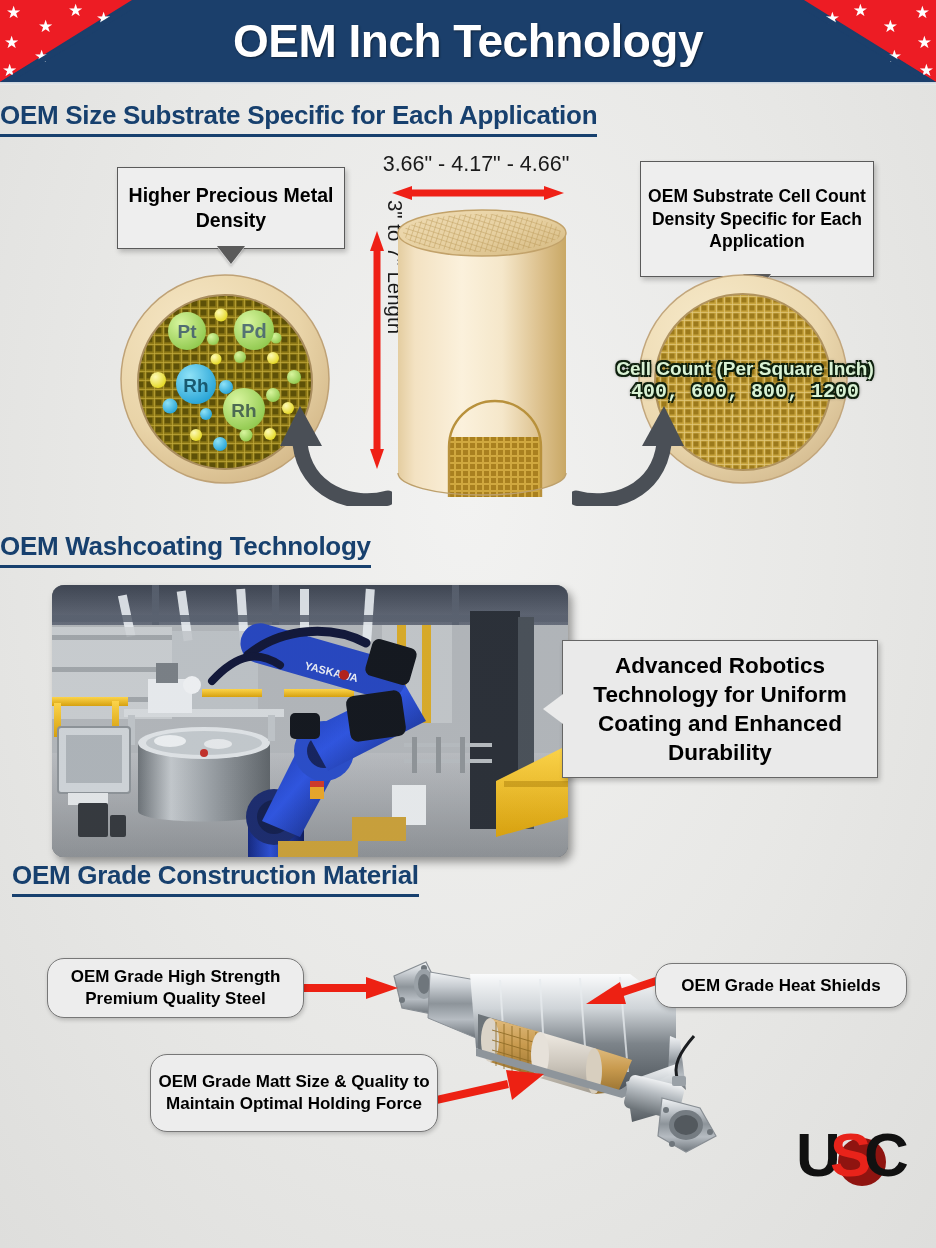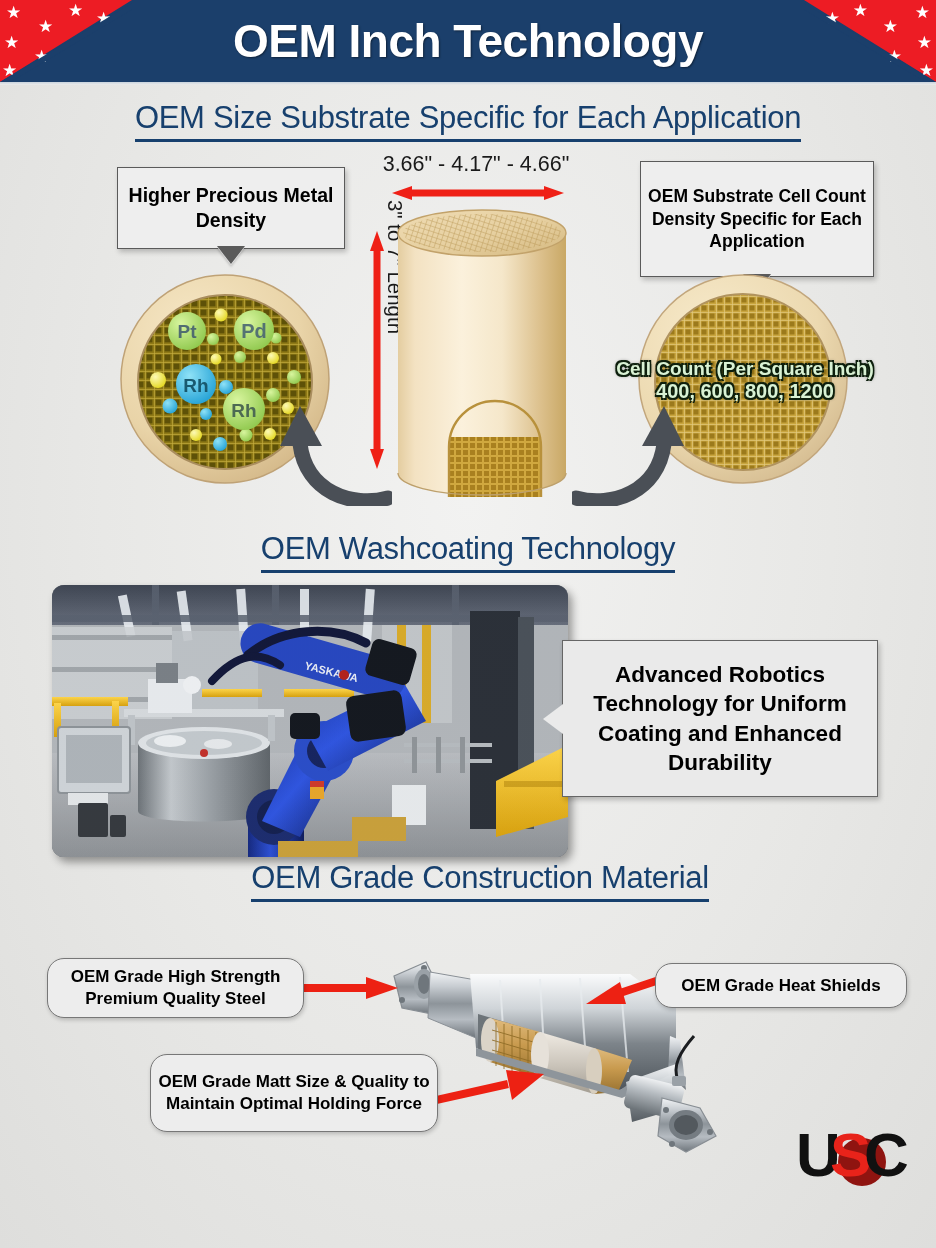--- a/index.html
+++ b/index.html
@@ -45,22 +45,22 @@
   .star{
     position:absolute; color:#fff; font-size:17px; line-height:1;
   }
   .header-bottom-line{
     position:absolute; left:0; top:82px; width:936px; height:3px;
     background:linear-gradient(#c9d3dd,#ececeb);
   }
 
   
   .sec-title{
-    position:absolute; width:100%; text-align:center;
-    color:#17406e; font-weight:normal; font-size:31px;
+    position:absolute; width:100%; text-align:left;
+    color:#17406e; font-weight:bold; font-size:26px;
     letter-spacing:-0.3px;
   }
   .sec-title span{
     display:inline-block; padding-bottom:3px;
     border-bottom:3.5px solid #17406e;
   }
   #t1{ top:100px; }
   #t2{ top:531px; }
   #t3{ top:860px;margin-left:12px; }
 
@@ -86,21 +86,21 @@
     width:0; height:0;
     border-left:14.5px solid transparent;
     border-right:14.5px solid transparent;
     border-top:18.6px solid #5a5a5a;
     z-index:-1;
   }
   #cl-left{ left:117px; top:167px; width:228px; height:82px; font-size:19.5px; }
   #cl-right{ left:640px; top:161px; width:234px; height:116px; font-size:17.5px; }
 
   #cl-robot{
-    position:absolute; left:562px; top:640px; width:316px; height:157px;
+    position:absolute; left:562px; top:640px; width:316px; height:138px;
     background:#eaeaea; border:1.6px solid #666;
     box-shadow:2px 3px 5px rgba(0,0,0,.22);
     display:flex; align-items:center; justify-content:center;
     text-align:center; font-weight:bold; font-size:22.5px; line-height:1.3;
     color:#000;
   }
   #cl-robot .tail-l{
     position:absolute; left:-20px; top:50%; margin-top:-15px;
     width:0;height:0;
     border-top:15px solid transparent;
@@ -154,21 +154,21 @@
   #circle-right{ position:absolute; left:636px; top:272px; width:215px; height:215px; }
   #cellcount-text{
     position:absolute; left:600px; top:358px; width:290px; text-align:center;
     font-weight:bold; font-size:19px; color:#d9f2d4; line-height:1.18;
     text-shadow:
       -1.6px -1.6px 0 #0d1f0d, 1.6px -1.6px 0 #0d1f0d,
       -1.6px 1.6px 0 #0d1f0d, 1.6px 1.6px 0 #0d1f0d,
       0 0 4px #000;
     pointer-events:none;
   }
-  #cellcount-text .l2{ font-size:20px; }
+  #cellcount-text .l2{ font-size:20px;font-family:Liberation Mono, monospace; }
 
   
   #curve-left{ position:absolute; left:272px; top:400px; width:120px; height:106px; }
   #curve-right{ position:absolute; left:572px; top:400px; width:120px; height:106px; }
 
   
   #robot-photo{
     position:absolute; left:52px; top:585px; width:516px; height:272px;
     border-radius:12px; overflow:hidden;
     box-shadow:4px 5px 9px rgba(0,0,0,.38);

